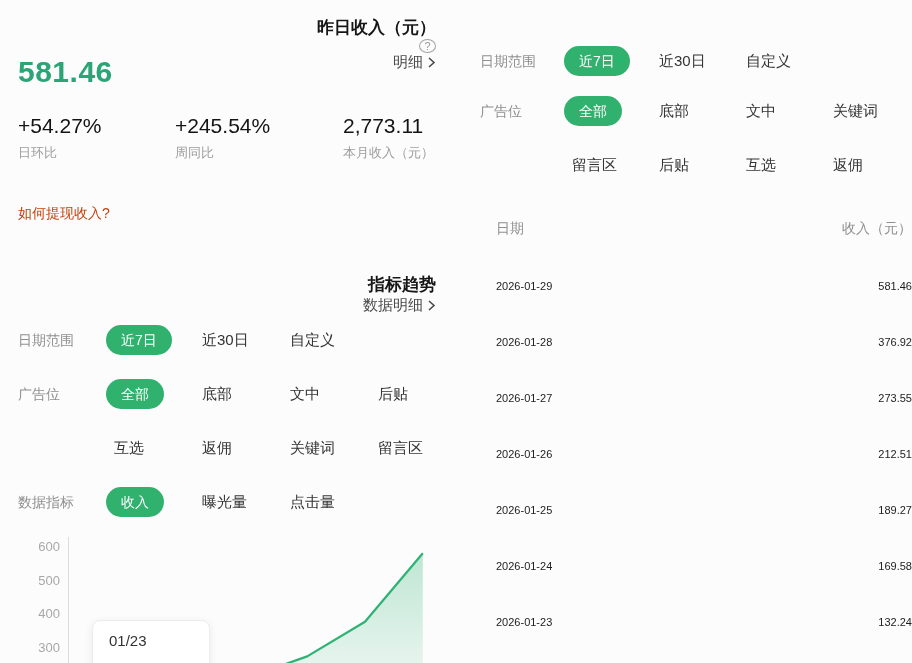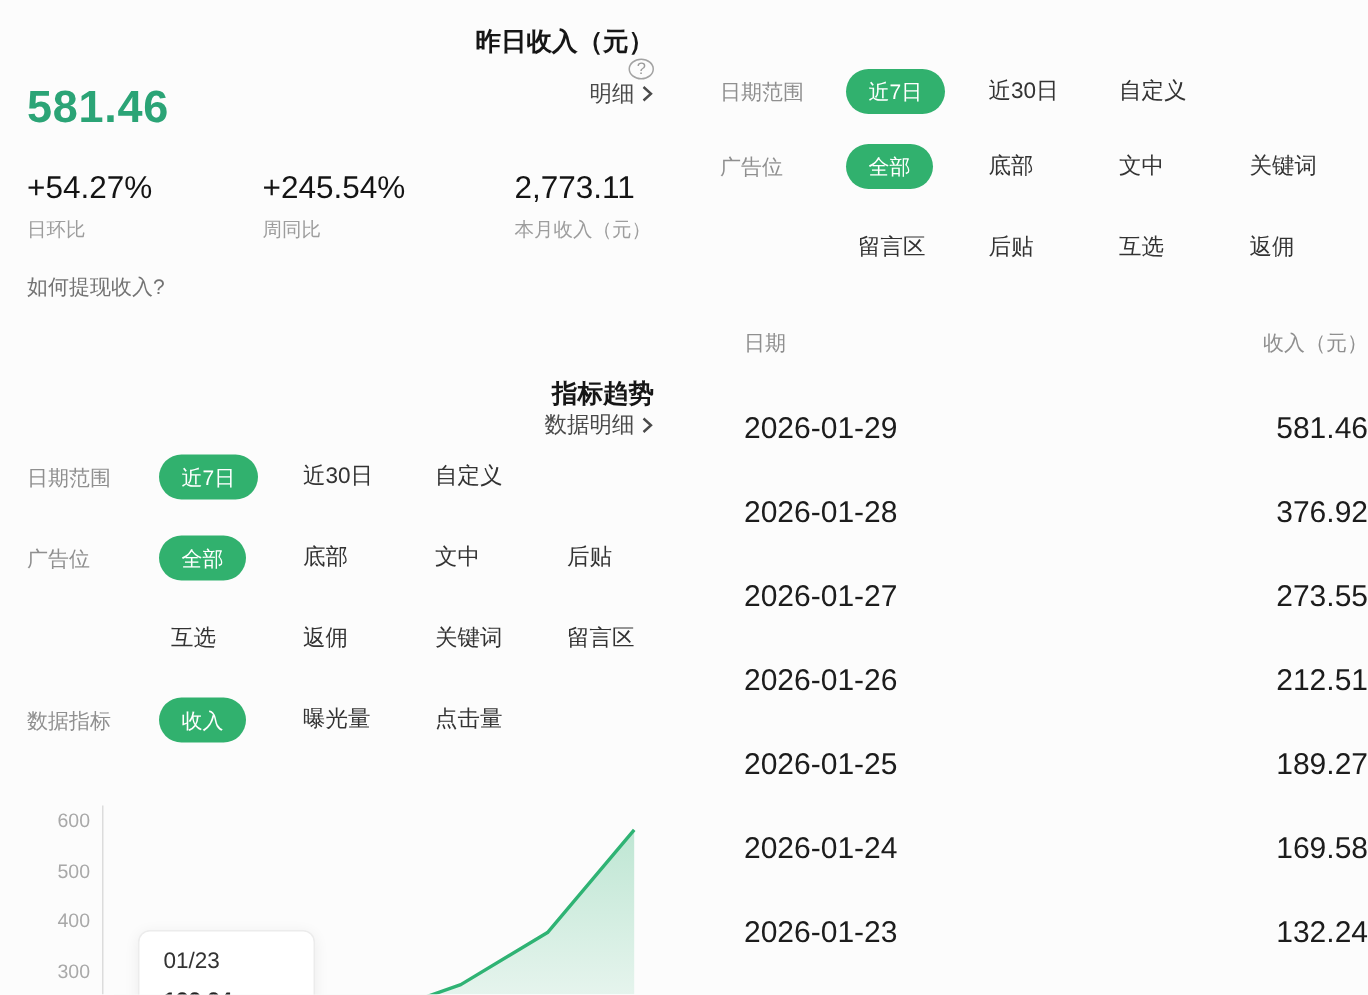--- a/index.html
+++ b/index.html
@@ -21,22 +21,22 @@
   }
   .link { margin-left:auto; display:flex; align-items:center; gap:4px;
           font-size:15px; color:#4a4a4a; cursor:pointer; }
   .chev { display:block; }
   .amount { margin-top:14px; font-size:30px; line-height:36px; font-weight:600;
             color:#2ba476; letter-spacing:.5px; }
   .stats { display:flex; margin-top:24px; }
   .stat:nth-child(1){ width:157px; } .stat:nth-child(2){ width:168px; }
   .stat-value { font-size:21px; line-height:24px; font-weight:400; color:#141414; }
   .stat-label { margin-top:7px; font-size:13px; line-height:16px; color:#9d9d9d; }
-  .withdraw { display:inline-block; margin-top:20px; font-size:14px; line-height:20px;
-              color:#737373; cursor:pointer; }
+  .withdraw { display:inline-block; margin-top:42px; font-size:14px; line-height:20px;
+              color:#c2410c; cursor:pointer; }
   .trend-head { margin-top:50px; }
   .filters { margin-top:28px; }
   .filter-row { display:flex; margin-bottom:24px; }
   .filter-label { width:88px; flex:none; font-size:14px; color:#8f8f8f; line-height:30px; }
   .filter-options { display:grid; grid-template-columns:repeat(4,88px);
                     row-gap:24px; align-items:center; }
   .right-panel .filter-label { width:84px; }
   .right-panel .filter-options { grid-template-columns:repeat(4,87px); }
   .option { font-size:15px; color:#333; line-height:30px; padding-left:8px; cursor:pointer; }
   .option.pill { padding:0 15px; justify-self:start; background:#31b16e; color:#fff;
@@ -56,21 +56,21 @@
   .tt-value { font-size:15px; font-weight:600; color:#222; }
 
   
   .right-panel { position:relative; flex:1; padding:18px 24px 0 22px; }
   .right-panel .filter-row { margin-bottom:20px; }
   .table { margin-top:40px; padding-left:16px; }
   .thead { display:flex; justify-content:space-between; height:20px;
            font-size:14px; color:#8f8f8f; }
   .rows { margin-top:18px; }
   .tr { height:56px; display:flex; justify-content:space-between; align-items:center;
-        font-size:20px; color:#1c1c1c;gap:44px; }
+        font-size:11px; color:#1c1c1c;gap:44px; }
 </style>
 </head>
 <body>
 
 <div class="page">
 
   <section class="left-panel">
     <div class="head">
       <span class="sec-title">昨日收入（元）</span>
       <span class="help">?</span>

